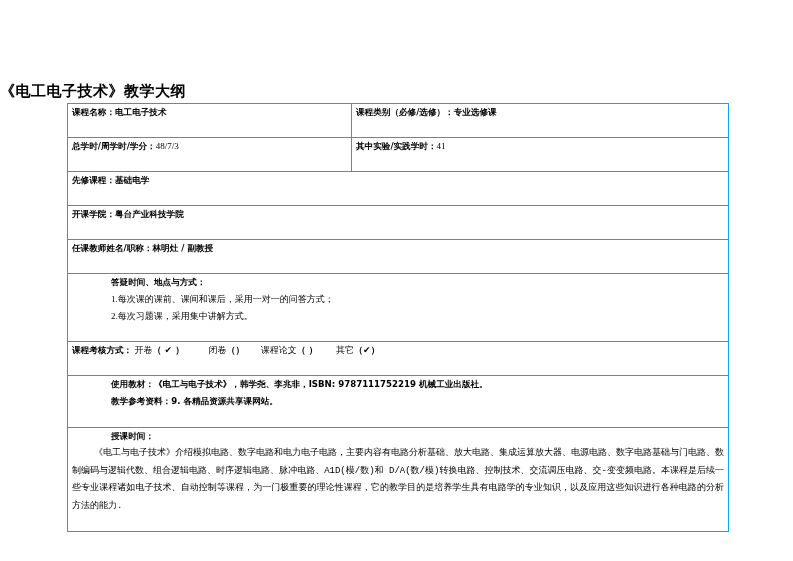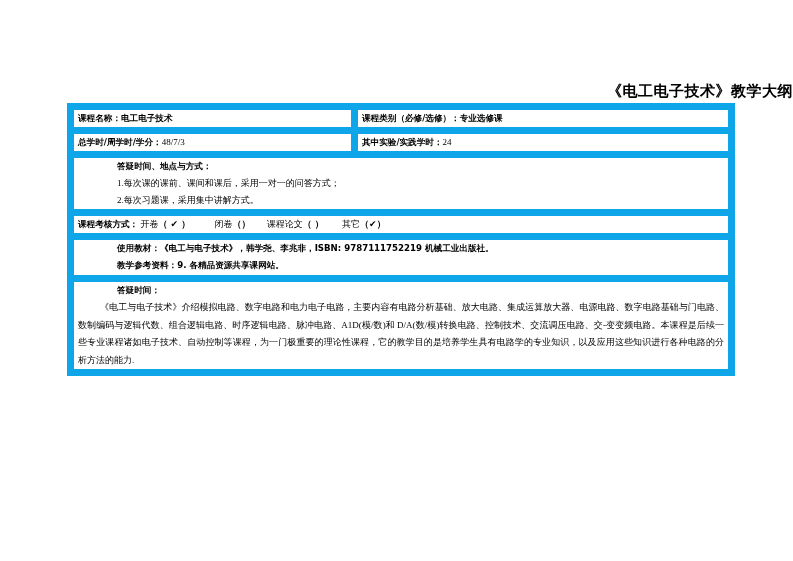--- a/index.html
+++ b/index.html
@@ -1,27 +1,27 @@
 <!DOCTYPE html>
 <html><head>
 <meta charset="utf-8">
 <style>
   html, body { margin:0; padding:0; background:#ffffff; }
   body { width:793px; height:561px; position:relative; overflow:hidden;
          font-family: "Liberation Serif", "DejaVu Serif", serif; color:#000; }
-  .title { position:absolute; left:0; width:793px; top:82px; text-align:right;
+  .title { position:absolute; left:0; width:793px; top:82px; text-align:left;
            font-family:"DejaVu Sans", sans-serif; font-weight:bold; font-size:15px; letter-spacing:0.5px; }
   table.outline { position:absolute; left:67px; top:103px; width:661px; border-collapse:collapse; table-layout:fixed; }
-  table.outline td { border:7px solid #0ea5e9; padding:0 0 0 4px; font-size:9px; vertical-align:middle; line-height:17px; white-space:nowrap; overflow:hidden; }
+  table.outline td { border:1px solid #0ea5e9; padding:0 0 16px 4px; font-size:9px; vertical-align:middle; line-height:17px; white-space:nowrap; overflow:hidden; }
   .lbl { font-family:"DejaVu Sans", sans-serif; font-weight:bold; font-size:8.6px; }
   .val-b { font-family:"DejaVu Sans", sans-serif; font-weight:bold; font-size:8.6px; }
   .val { font-family:"Liberation Serif", serif; font-size:9px; }
   .r18 td { height:17px; }
   .line { display:block; line-height:17px;margin-left:39px; }
-  .para { white-space:normal; line-height:17.5px; font-size:9px; padding-right:4px; text-align:justify; }
+  .para { white-space:normal; line-height:17.5px; font-size:9px; padding-right:4px; text-align:justify;font-family:Liberation Mono, monospace; }
   .para .indent { display:inline-block; width:22px; }
   .gap { display:inline-block; width:22px; }
   .check { font-family:"DejaVu Sans", sans-serif; font-weight:bold; font-size:9px; }
 </style>
 </head>
 <body>
 
 <div class="title">《电工电子技术》教学大纲</div>
 
 <table class="outline">
@@ -32,28 +32,37 @@
 
   <tbody>
       <tr class="r18">
     <td><span class="lbl">课程名称：</span><span class="val-b">电工电子技术</span></td>
     <td><span class="lbl">课程类别（必修/选修）：</span><span class="val-b">专业选修课</span></td>
   </tr>
 
 
   <tr class="r18">
     <td><span class="lbl">总学时/周学时/学分：</span><span class="val">48/7/3</span></td>
-    <td><span class="lbl">其中实验/实践学时：</span><span class="val">24</span></td>
+    <td><span class="lbl">其中实验/实践学时：</span><span class="val">41</span></td>
+  </tr>
+
+  <tr class="r18">
+    <td colspan="2"><span class="lbl">先修课程：</span><span class="val-b">基础电学</span></td>
   </tr>
 
 
 
 
+  <tr class="r18">
+    <td colspan="2"><span class="lbl">开课学院：</span><span class="val-b">粤台产业科技学院</span></td>
+  </tr>
 
-
+  <tr class="r18">
+    <td colspan="2"><span class="lbl">任课教师姓名/职称：</span><span class="val-b">林明灶 / 副教授</span></td>
+  </tr>
 
   <tr>
     <td colspan="2" style="height:47px; vertical-align:top;">
       <span class="line lbl">答疑时间、地点与方式：</span>
       <span class="line val">1.每次课的课前、课间和课后，采用一对一的问答方式；</span>
       <span class="line val">2.每次习题课，采用集中讲解方式。</span>
     </td>
   </tr>
 
   <tr class="r18">
@@ -68,19 +77,19 @@
 
   <tr>
     <td colspan="2" style="height:35px; vertical-align:top;">
       <span class="line"><span class="lbl">使用教材：</span><span class="val-b">《电工与电子技术》，韩学尧、李兆非，ISBN: 9787111752219 机械工业出版社。</span></span>
       <span class="line"><span class="lbl">教学参考资料：</span><span class="val-b">9.  各精品资源共享课网站。</span></span>
     </td>
   </tr>
 
   <tr>
     <td colspan="2" style="height:81px; vertical-align:top;">
-      <span class="line lbl">答疑时间：</span>
+      <span class="line lbl">授课时间：</span>
       <div class="para val"><span class="indent"></span><span>《电工与电子技术》介绍模拟电路、数字电路和电力电子电路，主要内容有电路分析基础、放大电路、集成运算放大器、电源电路、数字电路基础与门电路、数制编码与逻辑代数、组合逻辑电路、时序逻辑电路、脉冲电路、A1D(模/数)和 D/A(数/模)转换电路、控制技术、交流调压电路、交-变变频电路。本课程是后续一些专业课程诸如电子技术、自动控制等课程，为一门极重要的理论性课程，它的教学目的是培养学生具有电路学的专业知识，以及应用这些知识进行各种电路的分析方法的能力.</span></div>
     </td>
   </tr>
 
 </tbody>
   </table>
 
 </body></html>

